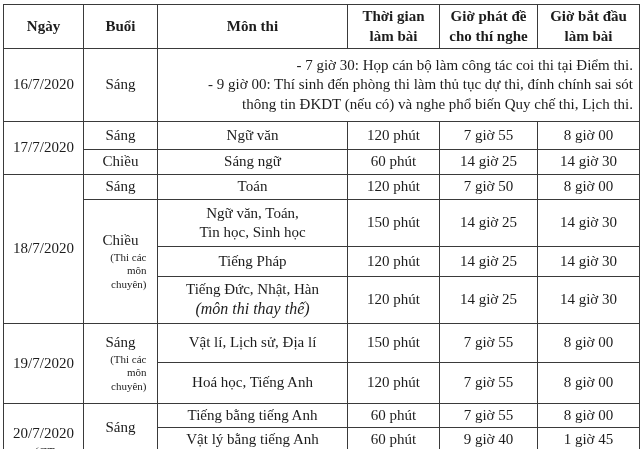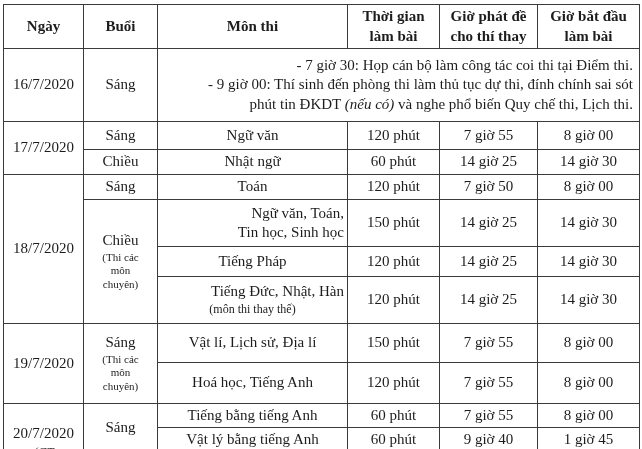--- a/index.html
+++ b/index.html
@@ -18,27 +18,27 @@
     border: 1px solid #3a3a3a;
     text-align: center; vertical-align: middle;
     padding: 1px 3px;
     font-size: 15px; line-height: 1.3;
     overflow: hidden;
   }
   th { font-weight: bold; padding: 2px 2px; }
   th span { display: block; }
   .notes-cell { text-align: right; padding: 3px 6px; }
   .note-line { margin: 0; }
-  .italic { font-style: italic; }
+  .italic { }
   .session-note {
     display: block; font-size: 11px; line-height: 1.25;
-    max-width: 52px; margin: 0 auto; font-weight: normal;
+    max-width: 52px; margin: 0 auto; font-weight: normal; text-align: right;
   }
-  .subject-line { display: block; text-align: right; }
-  .subject-note { display: block; font-size: 12px; line-height: 1.3; }
+  .subject-line { display: block; }
+  .subject-note { display: block; font-style: italic; font-size: 16px; line-height: 1.3; }
   .date-cell-last { vertical-align: top; padding-top: 20px; }
   .date-note { display: block; font-style: italic; font-size: 13px; }
 </style>
 </head>
 <body>
 
 <div class="sheet">
   <table>
     <colgroup>
       <col style="width:80px">
@@ -62,50 +62,50 @@
       <th>
         <span>Môn thi</span>
         <span></span>
       </th>
       <th>
         <span>Thời gian</span>
         <span>làm bài</span>
       </th>
       <th>
         <span>Giờ phát đề</span>
-        <span>cho thí thay</span>
+        <span>cho thí nghe</span>
       </th>
       <th>
         <span>Giờ bắt đầu</span>
         <span>làm bài</span>
       </th>
     </tr>
 
     <tr style="height:73px">
       <td>16/7/2020</td>
       <td>Sáng</td>
       <td class="notes-cell" colspan="4">
         <div class="note-line">- 7 giờ 30: Họp cán bộ làm công tác coi thi tại Điểm thi.</div>
         <div class="note-line">- 9 giờ 00: Thí sinh đến phòng thi làm thủ tục dự thi, đính chính sai sót</div>
-        <div class="note-line"><span>phút tin ĐKDT </span><span class="italic">(nếu có)</span><span> và nghe phổ biến Quy chế thi, Lịch thi.</span></div>
+        <div class="note-line"><span>thông tin ĐKDT </span><span class="italic">(nếu có)</span><span> và nghe phổ biến Quy chế thi, Lịch thi.</span></div>
       </td>
     </tr>
 
     <tr style="height:28px">
       <td rowspan="2">17/7/2020</td>
       <td>Sáng</td>
       <td>Ngữ văn</td>
       <td>120 phút</td>
       <td>7 giờ 55</td>
       <td>8 giờ 00</td>
     </tr>
 
     <tr style="height:25px">
       <td>Chiều</td>
-      <td>Nhật ngữ</td>
+      <td>Sáng ngữ</td>
       <td>60 phút</td>
       <td>14 giờ 25</td>
       <td>14 giờ 30</td>
     </tr>
 
     <tr style="height:25px">
       <td rowspan="4">18/7/2020</td>
       <td>Sáng</td>
       <td>Toán</td>
       <td>120 phút</td>

